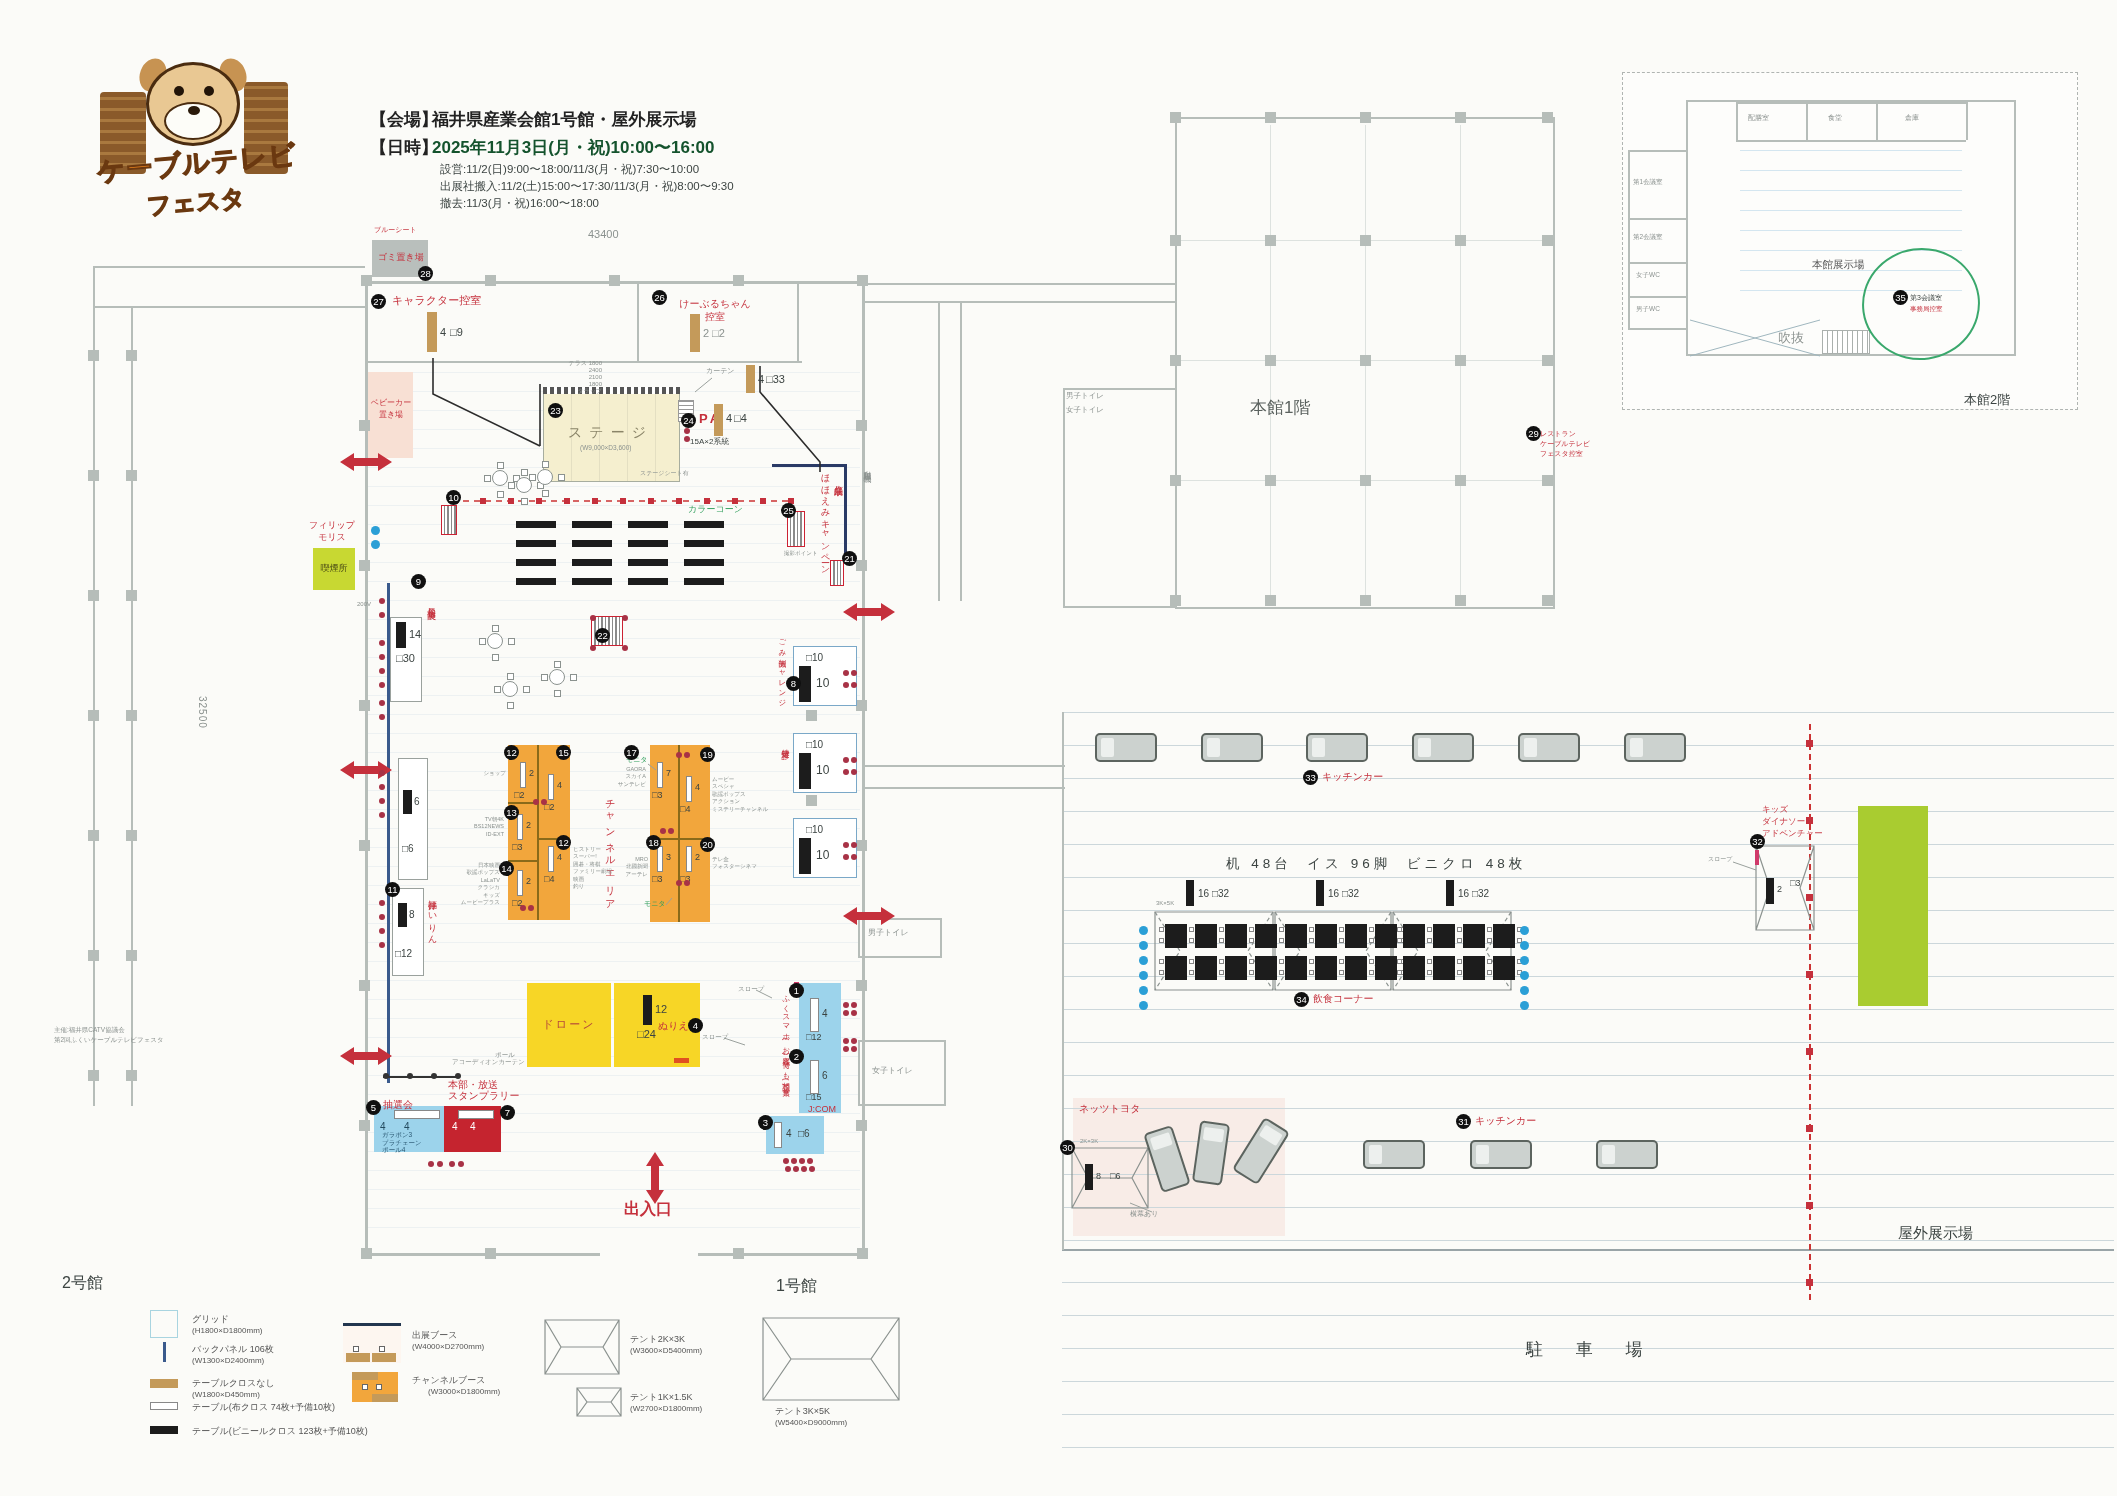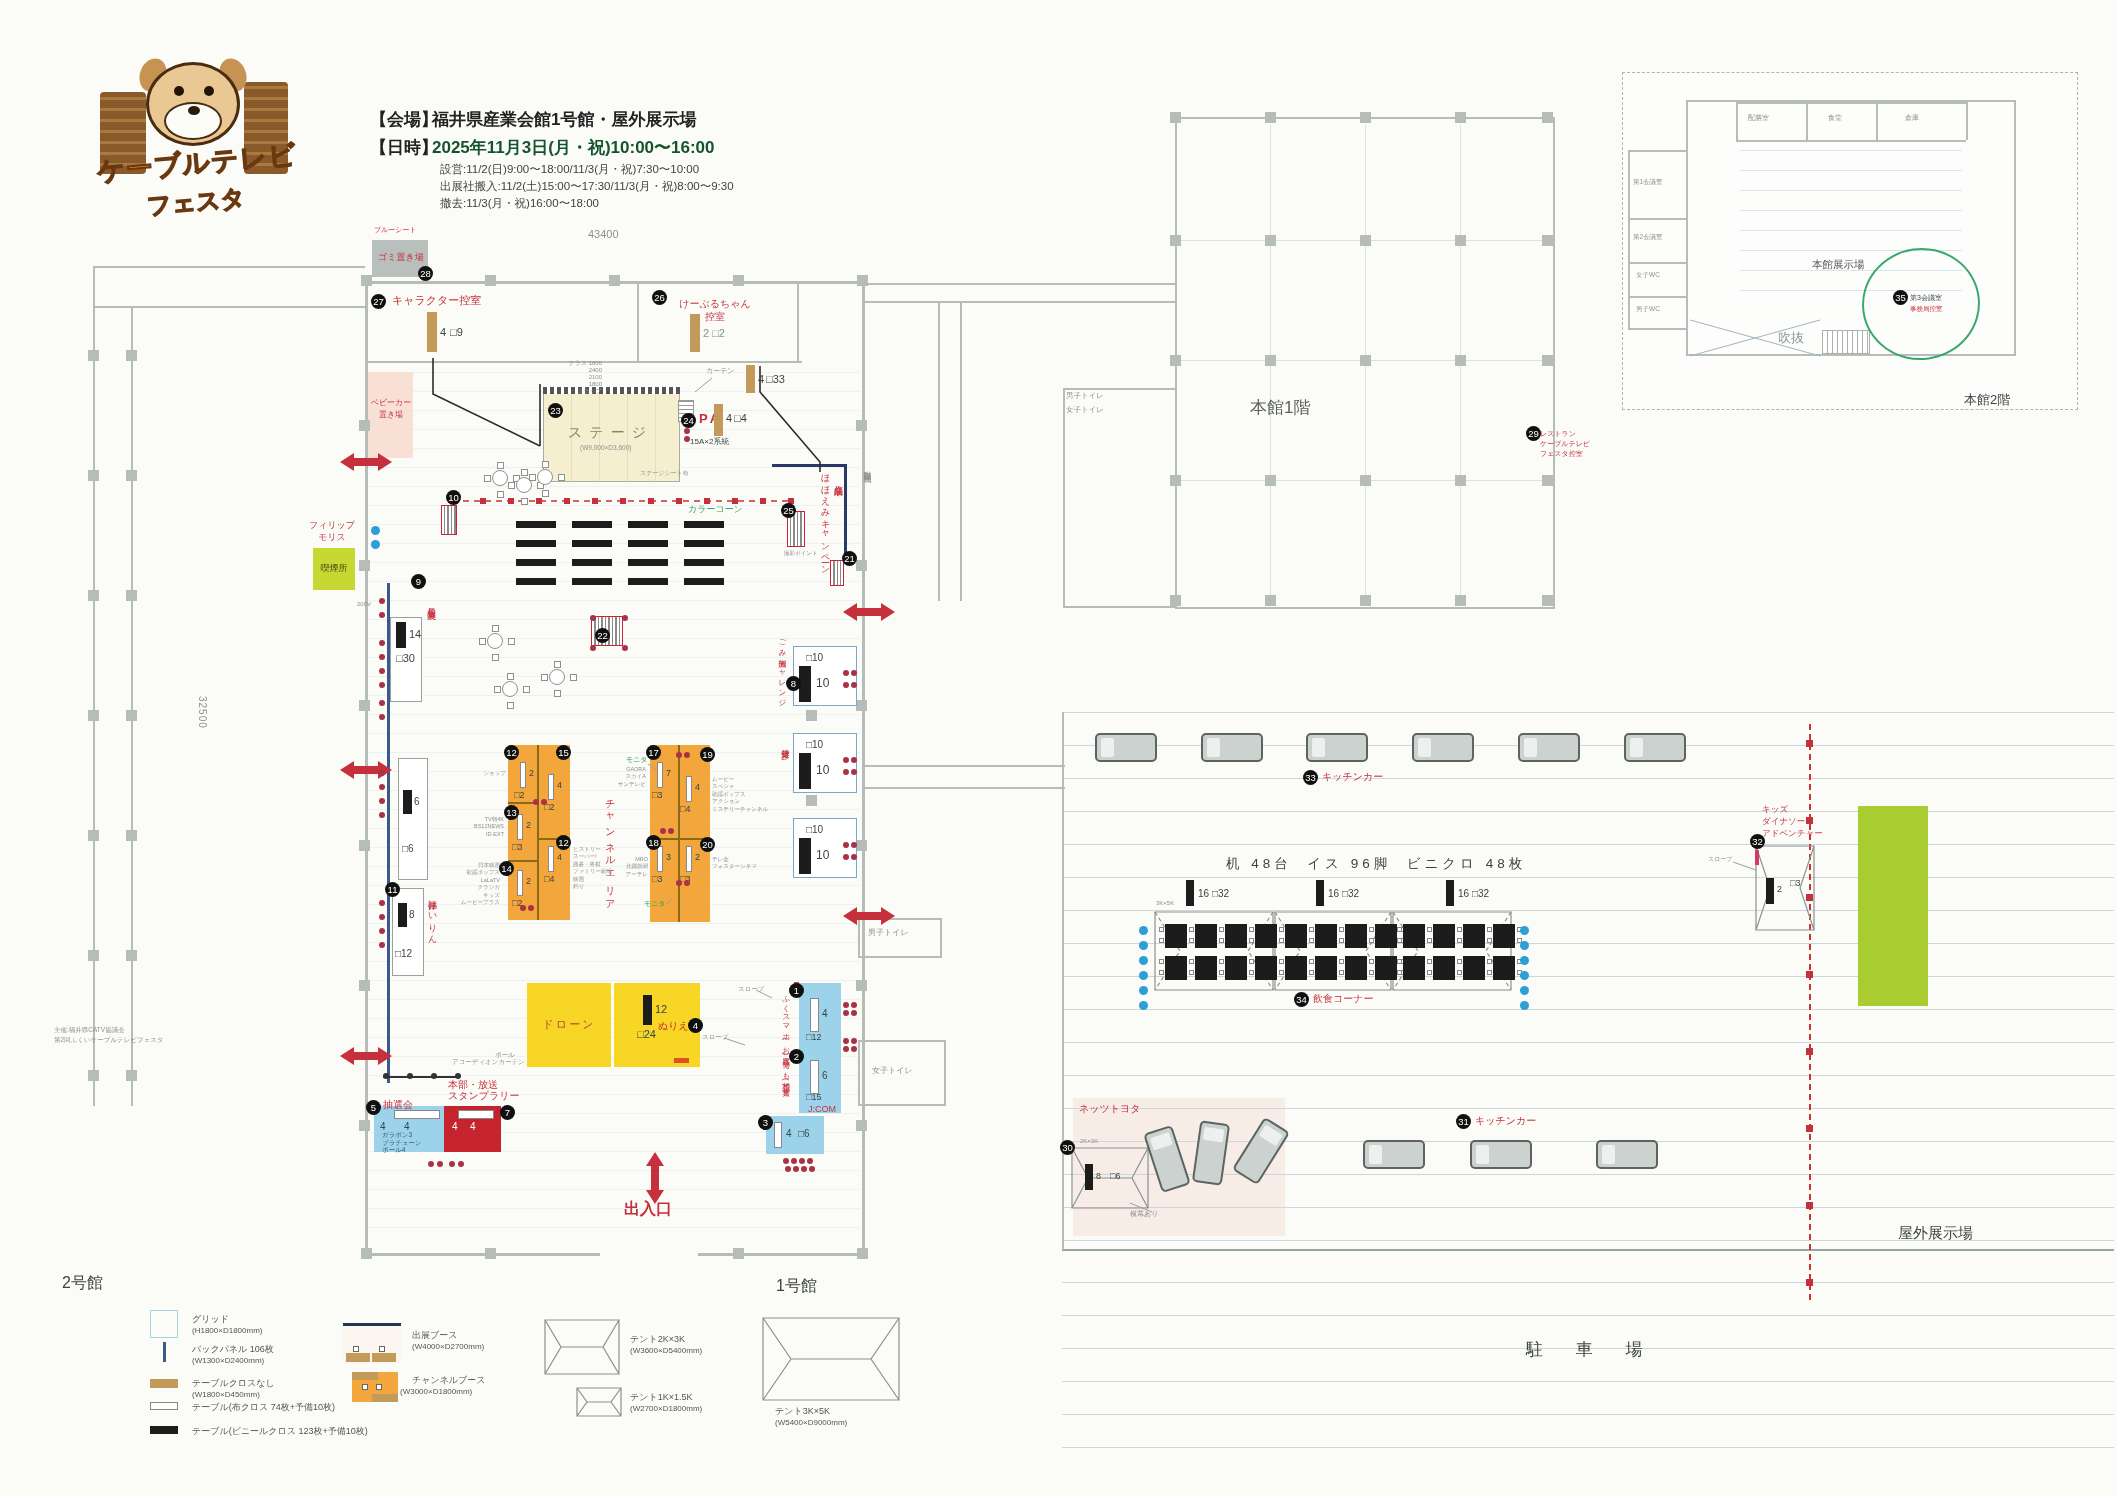--- a/index.html
+++ b/index.html
@@ -861,21 +861,21 @@
     <i class="bdg" style="left: 499px; top: 861px;">14</i>
     <div class="bw" style="left: 517px; top: 870px; width: 6px; height: 26px;"></div>
     <span class="t " style="left: 526px; top: 876px; font-size: 9px;">2</span>
     <span class="t " style="left: 512px; top: 898px; font-size: 9px;">□2</span>
     <span class="t gy" style="left: 454px; top: 862px; font-size: 5.5px; width: 46px; text-align: right; line-height: 1.35;">日本映画
 歌謡ポップス
 LaLaTV
 クラシカ
 キッズ
 ムービープラス</span>
-    <i class="bdg" style="left: 646px; top: 745px;">17</i>
+    <i class="bdg" style="left: 624px; top: 745px;">17</i>
     <div class="bw" style="left: 657px; top: 762px; width: 6px; height: 26px;"></div>
     <span class="t " style="left: 666px; top: 768px; font-size: 9px;">7</span>
     <span class="t " style="left: 652px; top: 790px; font-size: 9px;">□3</span>
     <span class="t gy" style="left: 608px; top: 766px; font-size: 5.5px; width: 38px; text-align: right; line-height: 1.35;">GAORA
 スカイA
 サンテレビ</span>
     <i class="bdg" style="left: 700px; top: 747px;">19</i>
     <div class="bw" style="left: 686px; top: 776px; width: 6px; height: 26px;"></div>
     <span class="t " style="left: 695px; top: 782px; font-size: 9px;">4</span>
     <span class="t " style="left: 680px; top: 804px; font-size: 9px;">□4</span>
@@ -918,21 +918,21 @@
     <span class="t " style="left: 192px; top: 1356px; font-size: 8px; color: rgb(85, 85, 85);">(W1300×D2400mm)</span>
     <span class="t " style="left: 192px; top: 1378px; font-size: 9px; color: rgb(85, 85, 85);">テーブルクロスなし</span>
     <span class="t " style="left: 192px; top: 1390px; font-size: 8px; color: rgb(85, 85, 85);">(W1800×D450mm)</span>
     <span class="t " style="left: 192px; top: 1402px; font-size: 9px; color: rgb(85, 85, 85);">テーブル(布クロス 74枚+予備10枚)</span>
     <span class="t " style="left: 192px; top: 1414px; font-size: 8px; color: rgb(85, 85, 85);"></span>
     <span class="t " style="left: 192px; top: 1426px; font-size: 9px; color: rgb(85, 85, 85);">テーブル(ビニールクロス 123枚+予備10枚)</span>
     <span class="t " style="left: 192px; top: 1438px; font-size: 8px; color: rgb(85, 85, 85);"></span>
     <span class="t " style="left: 412px; top: 1330px; font-size: 9px; color: rgb(85, 85, 85);">出展ブース</span>
     <span class="t " style="left: 412px; top: 1342px; font-size: 8px; color: rgb(85, 85, 85);">(W4000×D2700mm)</span>
     <span class="t " style="left: 412px; top: 1375px; font-size: 9px; color: rgb(85, 85, 85);">チャンネルブース</span>
-    <span class="t " style="left: 400px; top: 1387px; font-size: 8px; color: rgb(85, 85, 85);">(W3000×D1800mm)</span>
+    <span class="t " style="left: 428px; top: 1387px; font-size: 8px; color: rgb(85, 85, 85);">(W3000×D1800mm)</span>
     <span class="t " style="left: 630px; top: 1334px; font-size: 9px; color: rgb(85, 85, 85);">テント2K×3K</span>
     <span class="t " style="left: 630px; top: 1346px; font-size: 8px; color: rgb(85, 85, 85);">(W3600×D5400mm)</span>
     <span class="t " style="left: 630px; top: 1392px; font-size: 9px; color: rgb(85, 85, 85);">テント1K×1.5K</span>
     <span class="t " style="left: 630px; top: 1404px; font-size: 8px; color: rgb(85, 85, 85);">(W2700×D1800mm)</span>
     <span class="t " style="left: 775px; top: 1406px; font-size: 9px; color: rgb(85, 85, 85);">テント3K×5K</span>
     <span class="t " style="left: 775px; top: 1418px; font-size: 8px; color: rgb(85, 85, 85);">(W5400×D9000mm)</span>
     <div style="position: absolute; left: 383px; top: 1076px; width: 74px; height: 1.5px; background: rgb(51, 51, 51); z-index: 3;"></div>
     <div style="position: absolute; left: 383px; top: 1073px; width: 6px; height: 6px; border-radius: 50%; background: rgb(51, 51, 51); z-index: 3;"></div>
     <div style="position: absolute; left: 407px; top: 1073px; width: 6px; height: 6px; border-radius: 50%; background: rgb(51, 51, 51); z-index: 3;"></div>
     <div style="position: absolute; left: 431px; top: 1073px; width: 6px; height: 6px; border-radius: 50%; background: rgb(51, 51, 51); z-index: 3;"></div>

